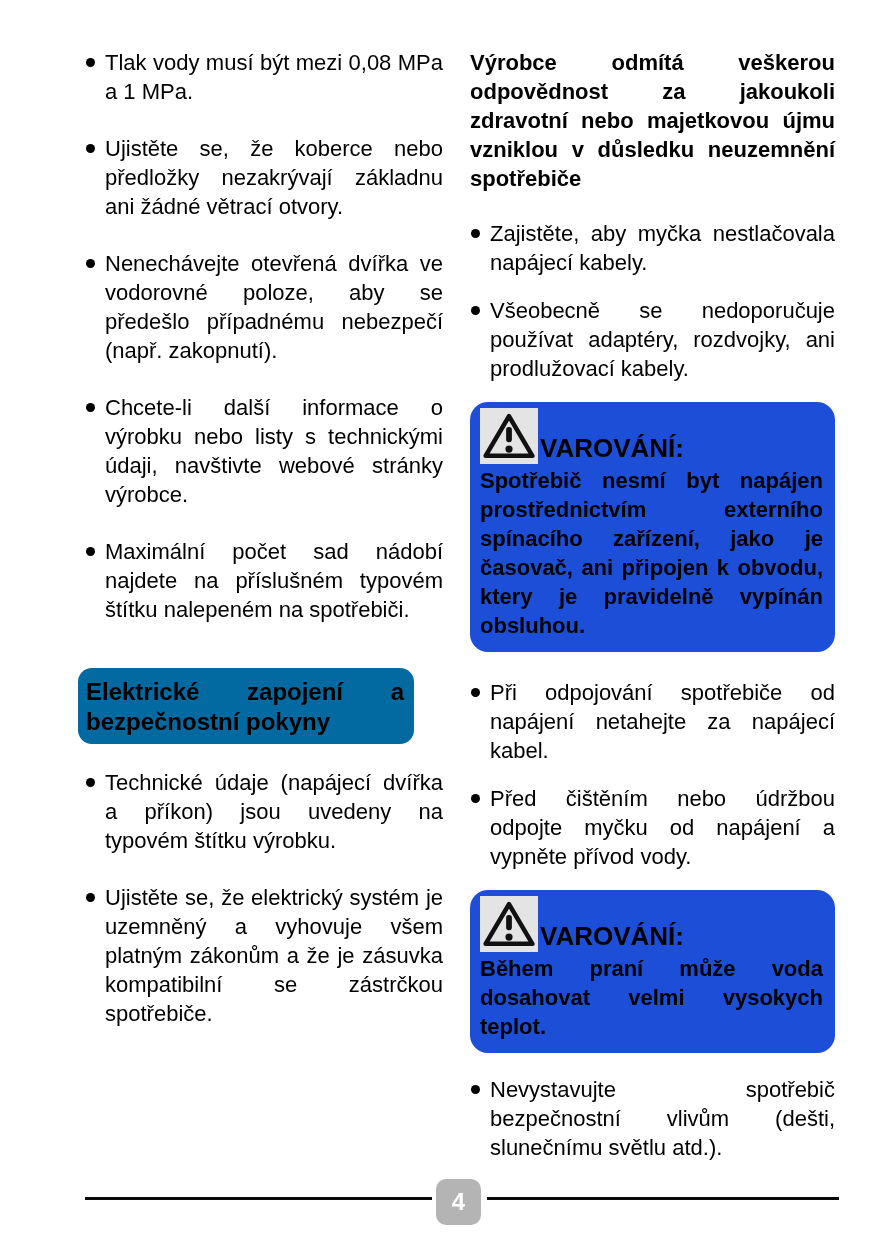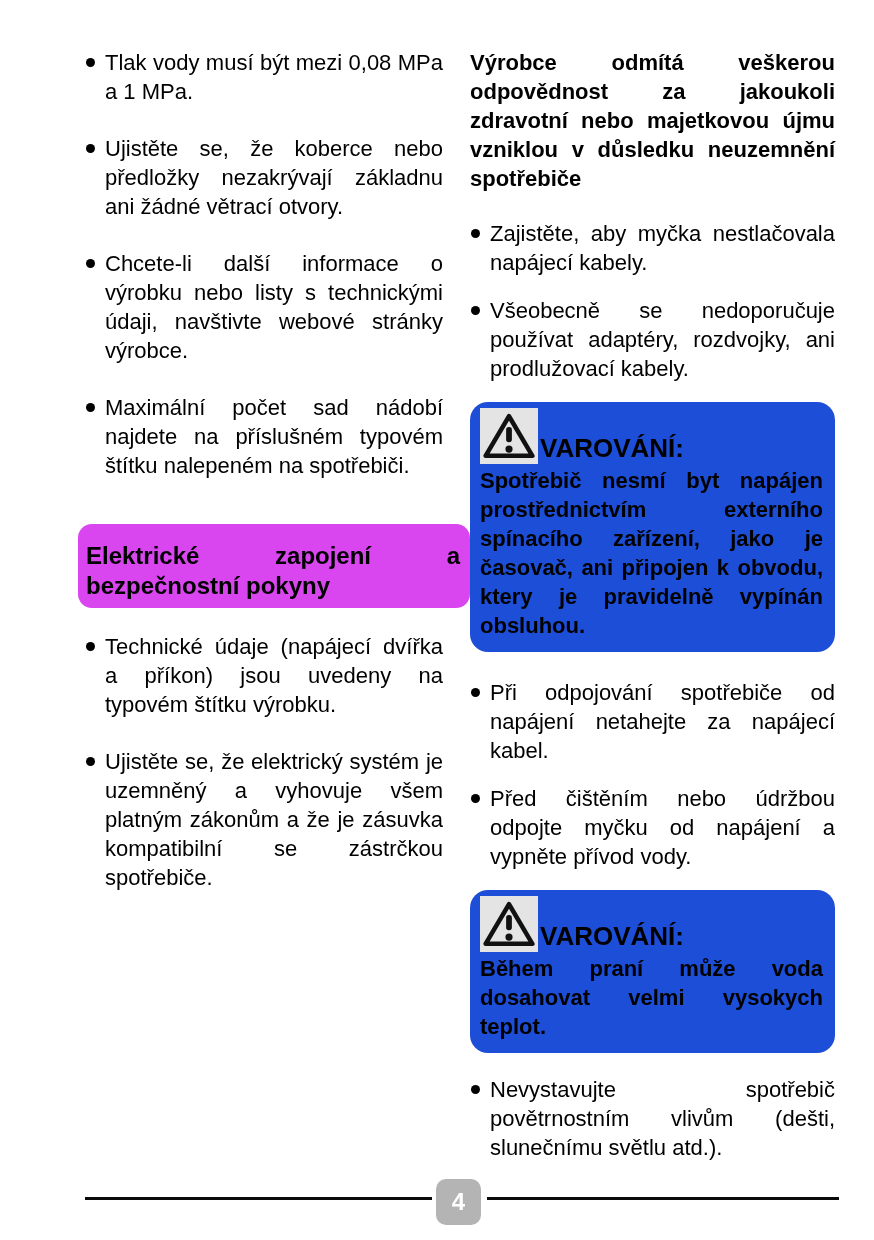--- a/index.html
+++ b/index.html
@@ -28,24 +28,24 @@
   .col-right .bullet { margin-bottom:19px; }
   .bullet:last-child { margin-bottom:0; }
   .dot {
     position:absolute; left:1px; top:10px;
     width:9px; height:9px; border-radius:50%;
     background:#000;
   }
 
   .section-heading {
     margin:44px 0 24px -7px;
-    width:392px;
-    background:#d946ef;
+    width:336px;
+    background:#0369a1;
     border-radius:14px;
-    padding:17px 10px 7px 8px;
+    padding:9px 10px 7px 8px;
     font-size:24px; line-height:30px; font-weight:bold;
     text-align:justify; text-align-last:left;
   }
 
   .intro {
     font-size:22px; line-height:29px; font-weight:bold;
     text-align:justify; text-align-last:left;
     margin-bottom:26px;
   }
 
@@ -97,20 +97,24 @@
 
   <div class="col col-left">
 
     <div class="bullet">
       <span class="dot"></span>
       <span>Tlak vody musí být mezi 0,08 MPa a 1 MPa.</span>
     </div>
     <div class="bullet">
       <span class="dot"></span>
       <span>Ujistěte se, že koberce nebo předložky nezakrývají základnu ani žádné větrací otvory.</span>
+    </div>
+    <div class="bullet">
+      <span class="dot"></span>
+      <span>Nenechávejte otevřená dvířka ve vodorovné poloze, aby se předešlo případnému nebezpečí (např. zakopnutí).</span>
     </div>
     <div class="bullet">
       <span class="dot"></span>
       <span>Chcete-li další informace o výrobku nebo listy s technickými údaji, navštivte webové stránky výrobce.</span>
     </div>
     <div class="bullet">
       <span class="dot"></span>
       <span>Maximální počet sad nádobí najdete na příslušném typovém štítku nalepeném na spotřebiči.</span>
     </div>
 
@@ -171,21 +175,21 @@
             <circle cx="30" cy="41.5" r="4" fill="#111"></circle>
           </svg>
         </span>
         <span class="warning-title">VAROVÁNÍ:</span>
       </div>
       <div class="warning-text">Během praní může voda dosahovat velmi vysokych teplot.</div>
     </div>
 
     <div class="bullet">
       <span class="dot"></span>
-      <span>Nevystavujte spotřebič povětrnostním vlivům (dešti, slunečnímu světlu atd.).</span>
+      <span>Nevystavujte spotřebič bezpečnostní vlivům (dešti, slunečnímu světlu atd.).</span>
     </div>
   </div>
 
   <div class="footer-rule left"></div>
   <div class="footer-rule right"></div>
   <div class="page-badge">4</div>
 
 </div>
 
 </body></html>

